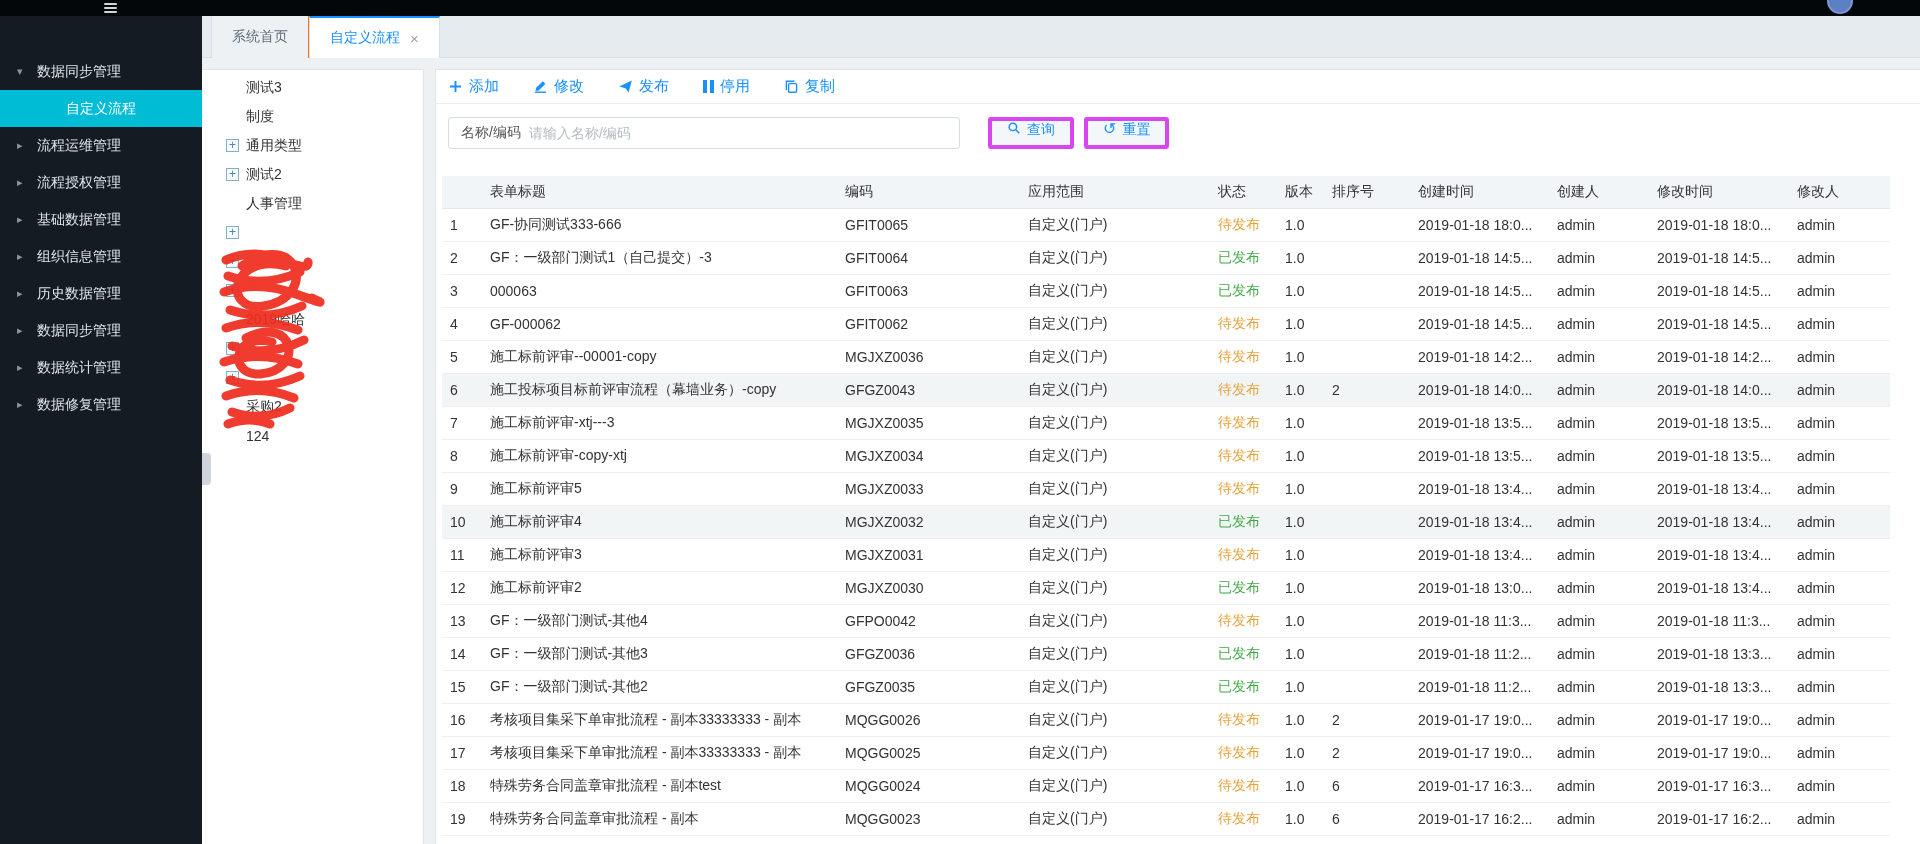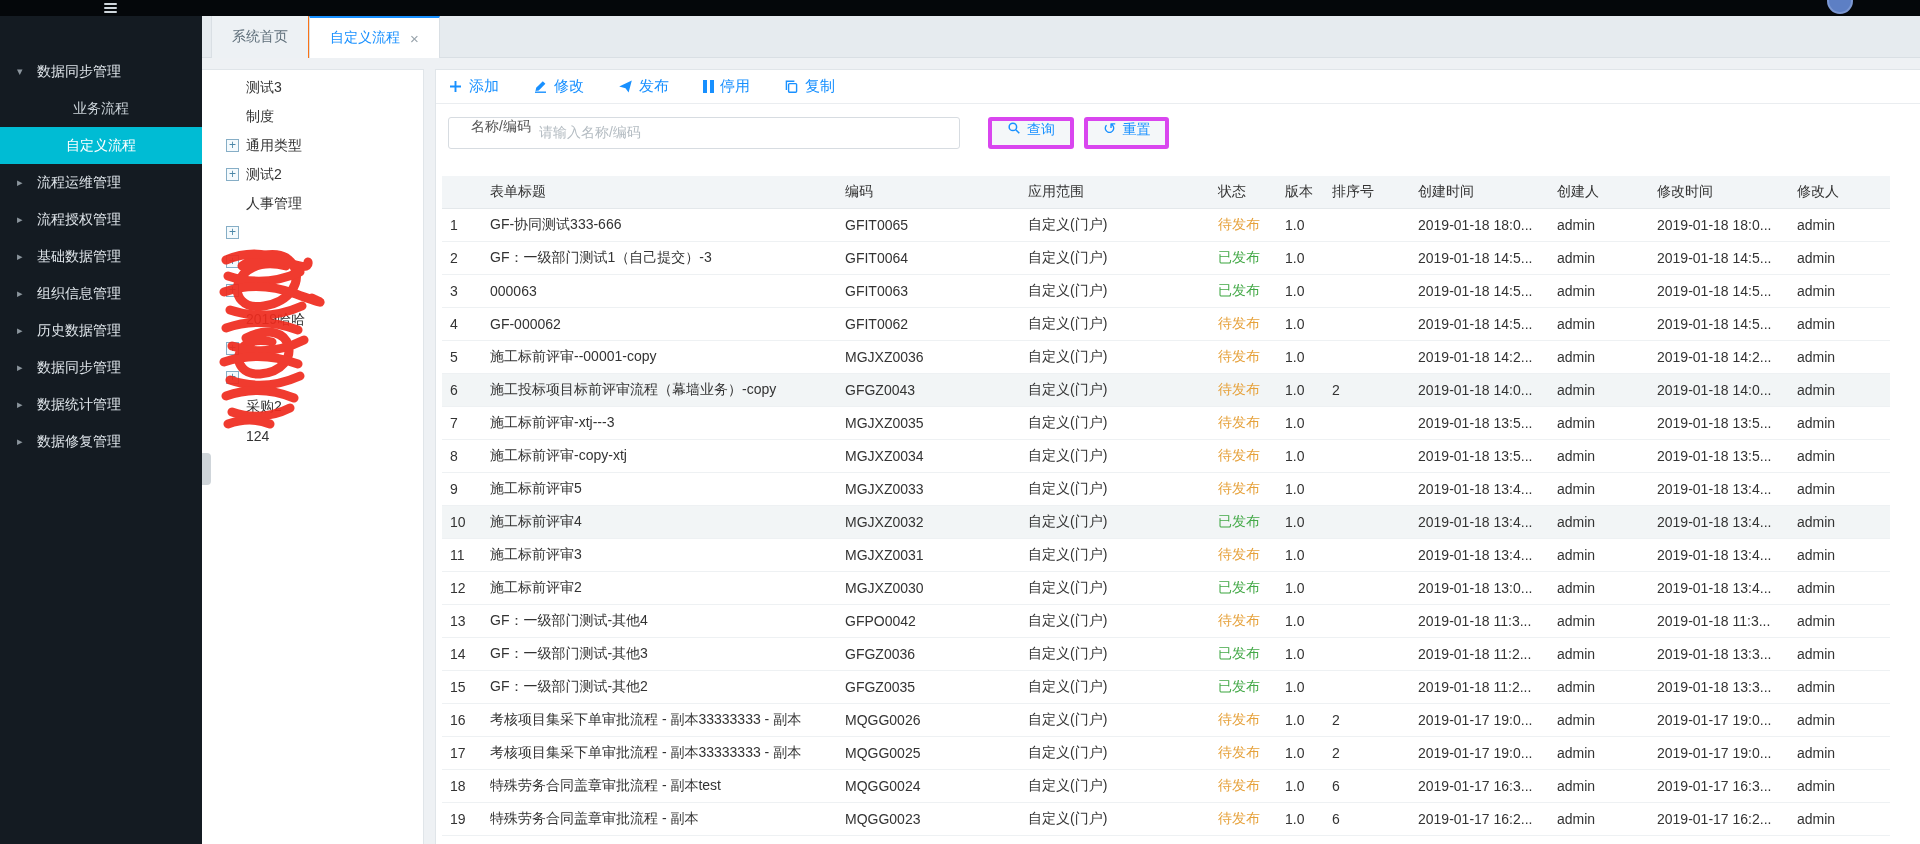--- a/index.html
+++ b/index.html
@@ -44,21 +44,21 @@
   .tree-spacer{width:20px;flex:0 0 20px}
   .scribble{position:absolute;left:0;top:0;width:222px;height:775px;pointer-events:none;z-index:2}
   
   .main-panel{position:absolute;left:435px;top:69px;width:1612px;height:775px;background:#fff;border:1px solid #e0e5e9;border-bottom:none}
   .toolbar{height:34px;display:flex;align-items:center;border-bottom:1px solid #eaedf0;padding-left:12px;gap:34px}
   .tbtn{display:flex;align-items:center;gap:6px;color:var(--accent);font-size:15px;cursor:pointer}
   .tbtn svg{width:15px;height:15px;display:block}
   .pause{display:inline-flex;gap:3px}
   .pause i{width:4px;height:13px;background:var(--accent);display:block}
   .search-row{margin:13px 0 0 12px;display:flex;align-items:center;height:32px}
-  .input-group{display:flex;height:32px;border:1px solid #d7dce1;border-radius:3px;background:#fff;width:512px;padding-left:22px}
+  .input-group{display:flex;align-items:center;height:32px;border:1px solid #d7dce1;border-radius:3px;background:#fff;width:512px;padding-left:12px}
   .input-label{font-size:14px;color:#555;white-space:nowrap}
   .search-input{border:none;outline:none;flex:1;font-size:14px;color:#333;padding:0 8px;height:28px;background:transparent}
   .search-input::placeholder{color:#b4bcc2}
   .btn{height:32px;display:inline-flex;align-items:flex-start;gap:6px;padding:0 15px;border:4px solid #d946ef;border-radius:3px;background:#f4f7f9;color:var(--accent);font-size:14px;cursor:pointer}
   .btn svg{width:14px;height:14px;display:block}
   .btn .reset-glyph{font-size:16px;line-height:1}
   .query-btn{margin-left:28px}
   .reset-btn{margin-left:10px}
   
   .table{margin:27px 0 0 6px;width:1448px;font-size:14px}
@@ -83,23 +83,20 @@
       <i></i>
     </span>
 </div>
 <div class="avatar"></div>
 
 <div class="sidebar">
   <div class="menu" id="sideMenu">
       <div class="menu-item">
         <span class="caret">▾</span>
         <span>数据同步管理</span>
-      </div>
-      <div class="menu-item menu-sub">
-        <span>业务流程</span>
       </div>
       <div class="menu-item menu-sub active">
         <span>自定义流程</span>
       </div>
       <div class="menu-item">
         <span class="caret">▸</span>
         <span>流程运维管理</span>
       </div>
       <div class="menu-item">
         <span class="caret">▸</span>

